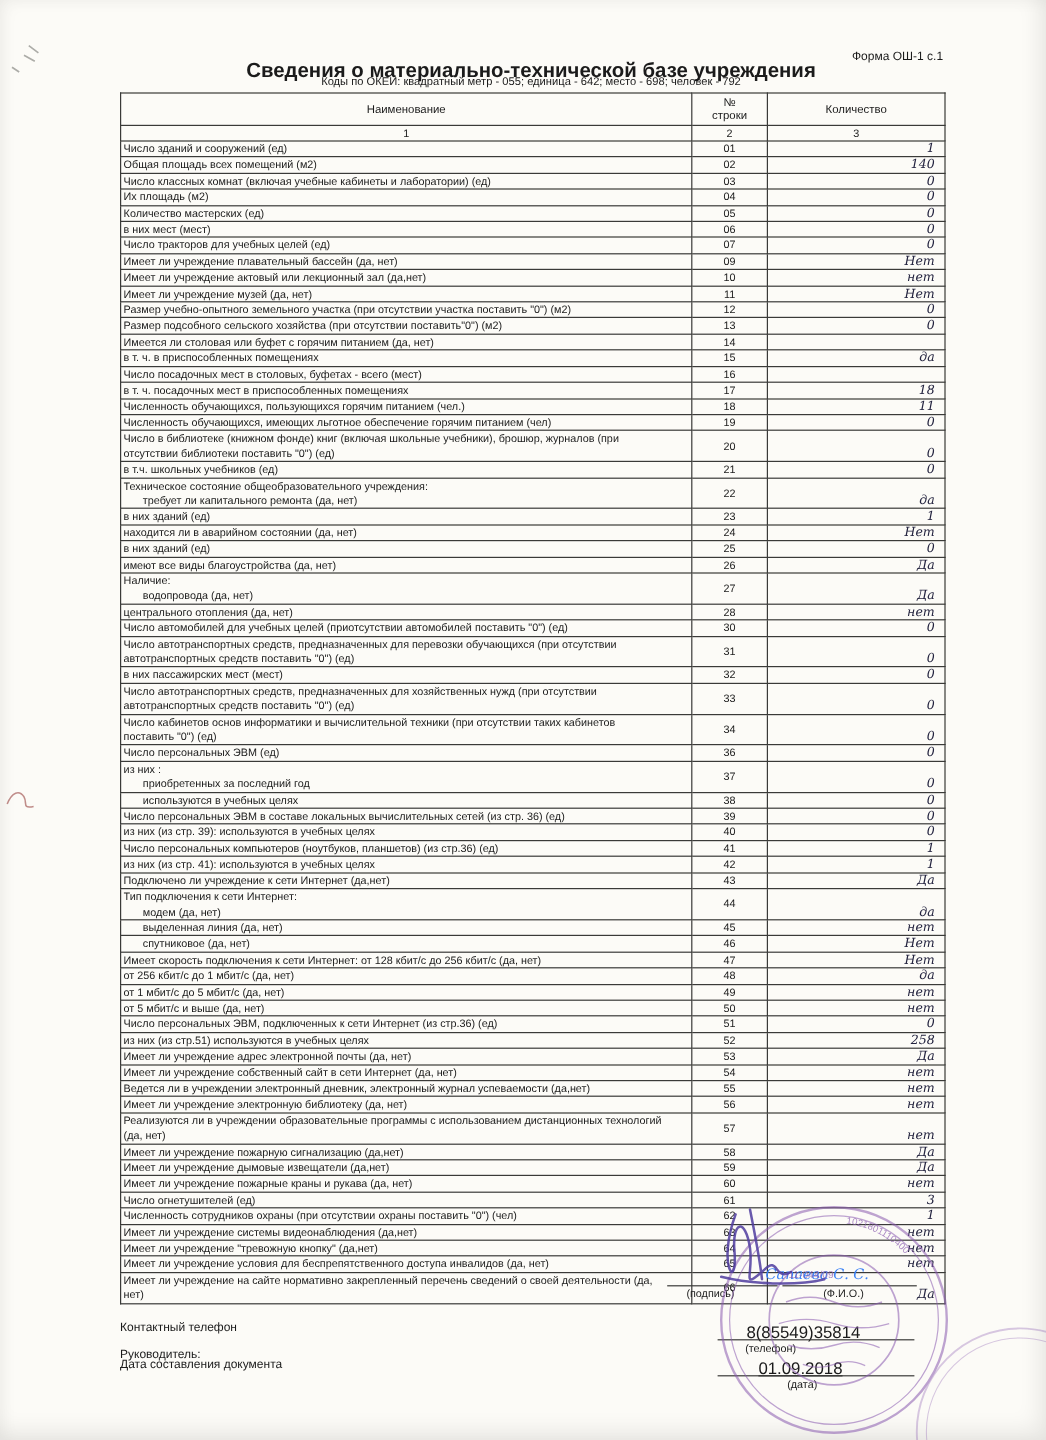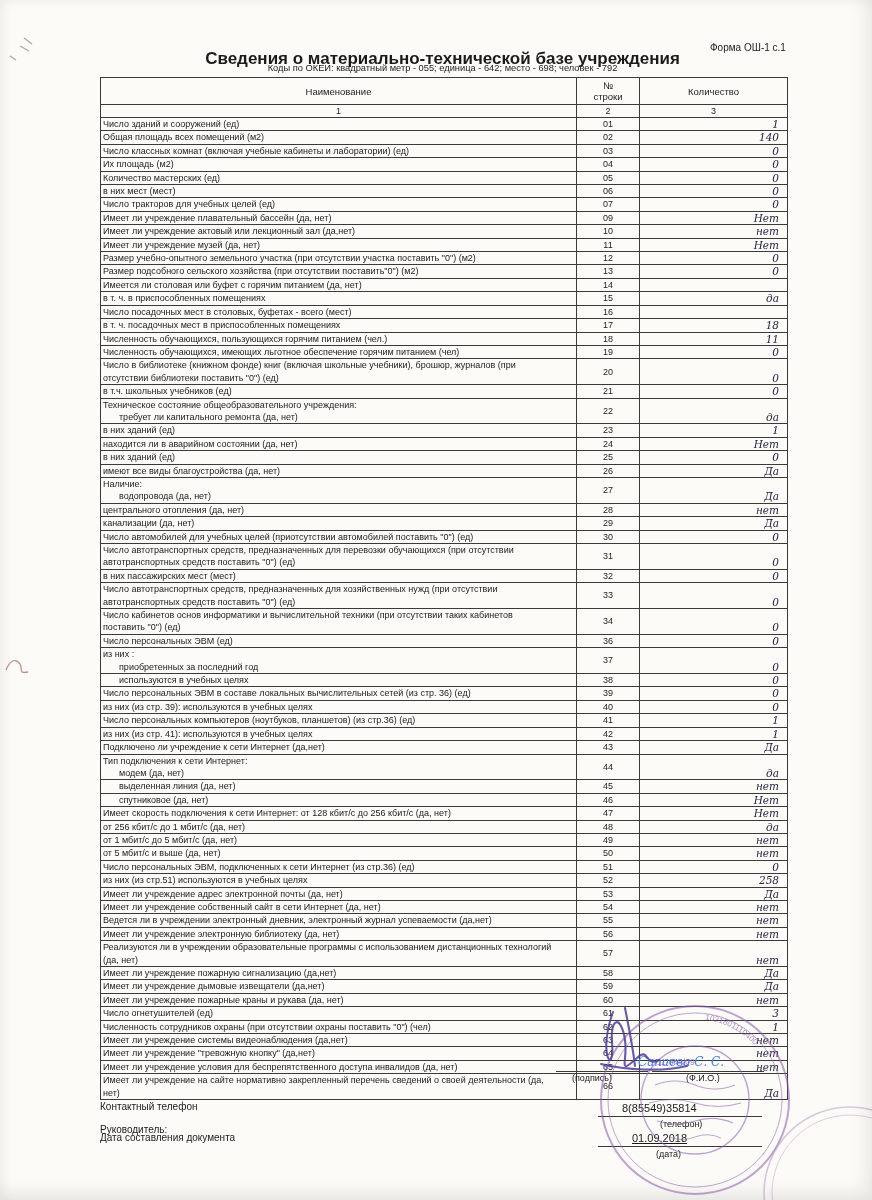--- a/index.html
+++ b/index.html
@@ -29,21 +29,21 @@
   td.c-line{text-align:center;vertical-align:middle;font-size:9px;}
   td.c-qty{
     text-align:right;vertical-align:bottom;padding-right:8px;
     font-family:"DejaVu Serif", serif;font-style:italic;
     font-size:10.5px;color:#23233f;
   }
   
   .f-label{position:absolute;left:100px;font-size:10px;}
   .f-line{position:absolute;border-bottom:1px solid #3a3a38;height:0;}
   .f-caption{position:absolute;font-size:9px;}
-  .f-value{position:absolute;font-size:11px;}
+  .f-value{position:absolute;font-size:14px;}
   .fio-value{
     position:absolute;font-size:12px;color:#3b82f6;
     font-family:"DejaVu Serif", serif;font-style:italic;
   }
   .ink{position:absolute;pointer-events:none;}
 </style>
 </head>
 <body>
 
 <div class="page">
@@ -262,27 +262,20 @@
           </tr>
           <tr>
             <td class="c-name">
               <div>центрального отопления (да, нет)</div>
             </td>
             <td class="c-line">28</td>
             <td class="c-qty">нет</td>
           </tr>
           <tr>
             <td class="c-name">
-              <div>канализации (да, нет)</div>
-            </td>
-            <td class="c-line">29</td>
-            <td class="c-qty">Да</td>
-          </tr>
-          <tr>
-            <td class="c-name">
               <div>Число автомобилей для учебных целей (приотсутствии автомобилей поставить "0") (ед)</div>
             </td>
             <td class="c-line">30</td>
             <td class="c-qty">0</td>
           </tr>
           <tr>
             <td class="c-name">
               <div>Число автотранспортных средств, предназначенных для перевозки обучающихся (при отсутствии</div>
               <div>автотранспортных средств поставить "0") (ед)</div>
             </td>
@@ -542,21 +535,21 @@
   <div class="f-label" style="top:1132px;">Дата составления документа</div>
 
   <div class="fio-value" style="left:638px;top:1055px;">Сапаева С. С.</div>
   <div class="f-line" style="left:556px;top:1071px;width:92px;"></div>
   <div class="f-line" style="left:652px;top:1071px;width:112px;"></div>
   <div class="f-caption" style="left:572px;top:1073px;">(подпись)</div>
   <div class="f-caption" style="left:662px;top:1073px;margin-left:24px;">(Ф.И.О.)</div>
 
   <div class="f-value" style="left:622px;top:1102px;">8(85549)35814</div>
   <div class="f-line" style="left:598px;top:1116px;width:164px;"></div>
-  <div class="f-caption" style="left:660px;top:1119px;">(телефон)</div>
+  <div class="f-caption" style="left:621px;top:1119px;">(телефон)</div>
 
   <div class="f-value" style="left:632px;top:1132px;text-decoration:underline;">01.09.2018</div>
   <div class="f-line" style="left:598px;top:1146px;width:164px;"></div>
   <div class="f-caption" style="left:656px;top:1149px;">(дата)</div>
 
   <svg class="ink" style="left:6px;top:30px;" width="50" height="40">
     <path d="M18 8 l8 6 M14 16 l9 5 M4 26 l6 4" stroke="#8a8a86" stroke-width="1.4" fill="none" opacity="0.7"></path>
   </svg>
   <svg class="ink" style="left:0px;top:648px;" width="40" height="34">
     <path d="M6 22 c4 -10 10 -12 14 -6 c3 5 -2 10 8 8" stroke="#a0524e" stroke-width="1.3" fill="none" opacity="0.65"></path>

